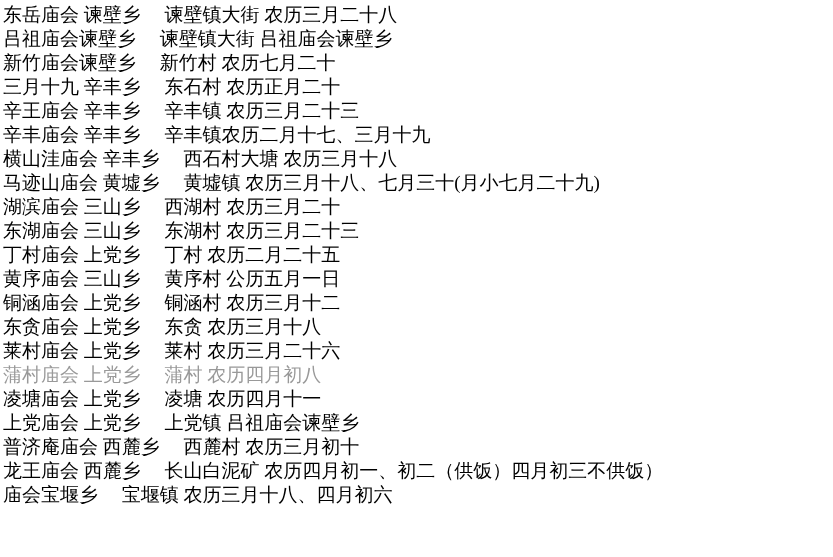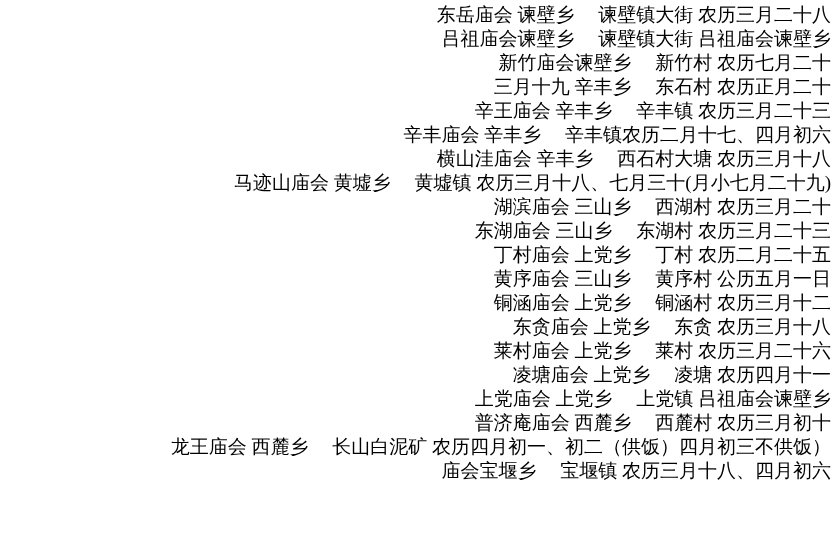--- a/index.html
+++ b/index.html
@@ -17,43 +17,43 @@
   .doc{
     padding:3px 2px 0 3px;
     font-family:"Liberation Serif","DejaVu Serif",serif;
     font-size:19px;
     line-height:24px;
     color:var(--text);
   }
   .line{
     white-space:pre;
     height:24px;
-    text-align:right;
   }
   .line.faded{
     color:var(--faded);
   }
 </style>
 </head>
 <body>
 
 <div class="doc">
   <div class="line">东岳庙会 谏壁乡　 谏壁镇大街 农历三月二十八</div>
   <div class="line">吕祖庙会谏壁乡　 谏壁镇大街 吕祖庙会谏壁乡</div>
   <div class="line">新竹庙会谏壁乡　 新竹村 农历七月二十</div>
   <div class="line">三月十九 辛丰乡　 东石村 农历正月二十</div>
   <div class="line">辛王庙会 辛丰乡　 辛丰镇 农历三月二十三</div>
-  <div class="line">辛丰庙会 辛丰乡　 辛丰镇农历二月十七、四月初六</div>
+  <div class="line">辛丰庙会 辛丰乡　 辛丰镇农历二月十七、三月十九</div>
   <div class="line">横山洼庙会 辛丰乡　 西石村大塘 农历三月十八</div>
   <div class="line">马迹山庙会 黄墟乡　 黄墟镇 农历三月十八、七月三十(月小七月二十九)</div>
   <div class="line">湖滨庙会 三山乡　 西湖村 农历三月二十</div>
   <div class="line">东湖庙会 三山乡　 东湖村 农历三月二十三</div>
   <div class="line">丁村庙会 上党乡　 丁村 农历二月二十五</div>
   <div class="line">黄序庙会 三山乡　 黄序村 公历五月一日</div>
   <div class="line">铜涵庙会 上党乡　 铜涵村 农历三月十二</div>
   <div class="line">东贪庙会 上党乡　 东贪 农历三月十八</div>
   <div class="line">莱村庙会 上党乡　 莱村 农历三月二十六</div>
+  <div class="line faded">蒲村庙会 上党乡　 蒲村 农历四月初八</div>
   <div class="line">凌塘庙会 上党乡　 凌塘 农历四月十一</div>
   <div class="line">上党庙会 上党乡　 上党镇 吕祖庙会谏壁乡</div>
   <div class="line">普济庵庙会 西麓乡　 西麓村 农历三月初十</div>
   <div class="line">龙王庙会 西麓乡　 长山白泥矿 农历四月初一、初二（供饭）四月初三不供饭）</div>
   <div class="line">庙会宝堰乡　 宝堰镇 农历三月十八、四月初六</div>
 </div>
 
 </body></html>

